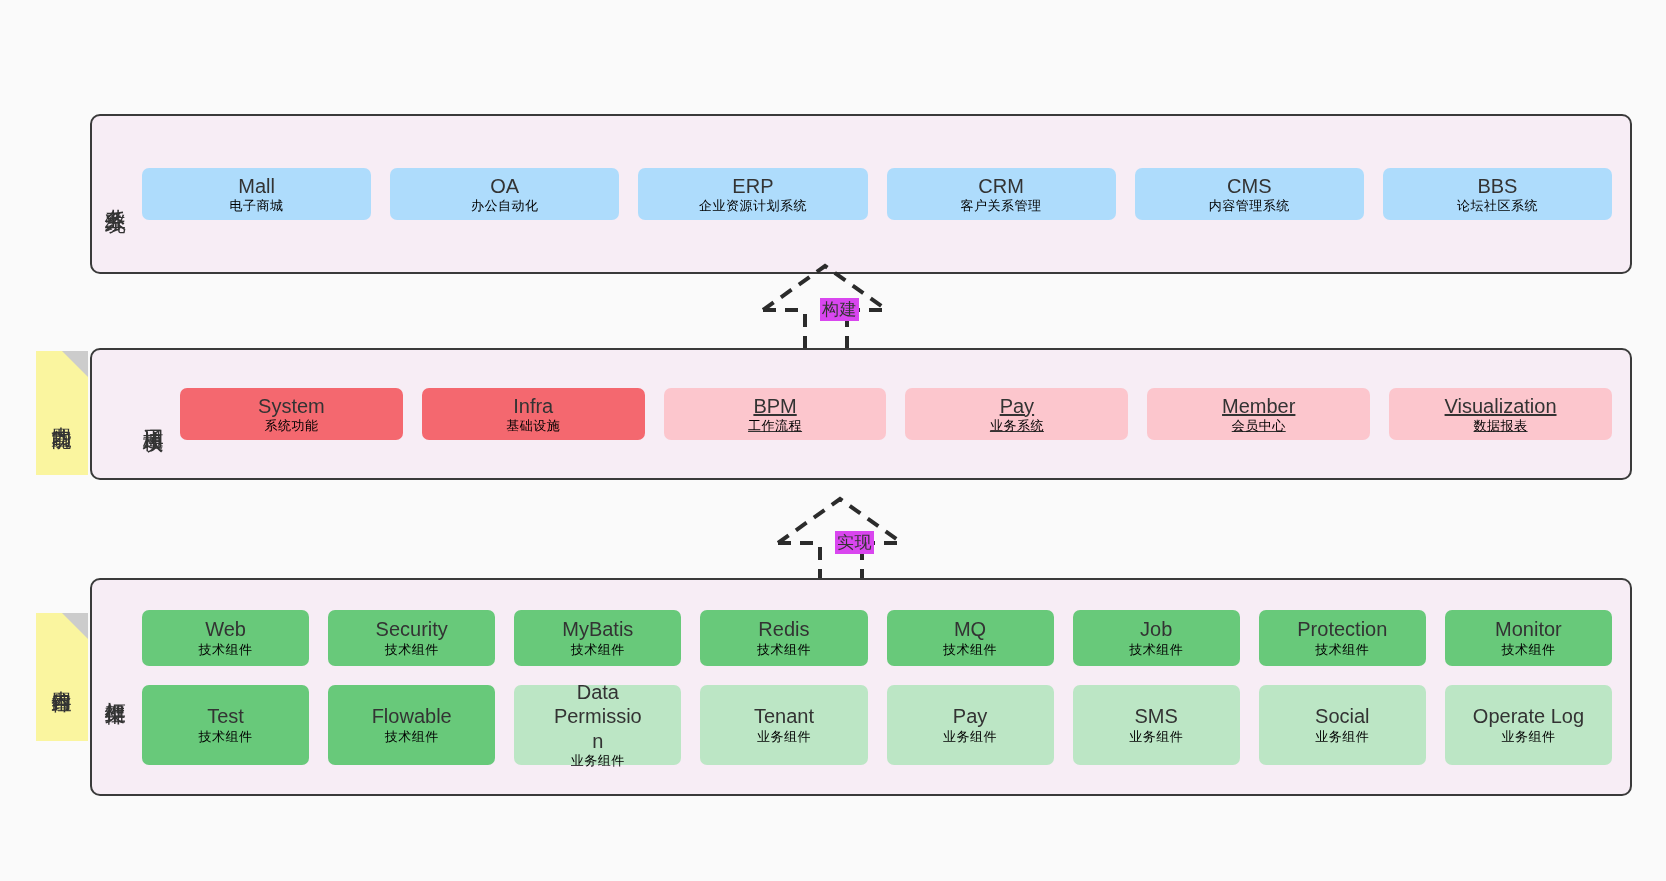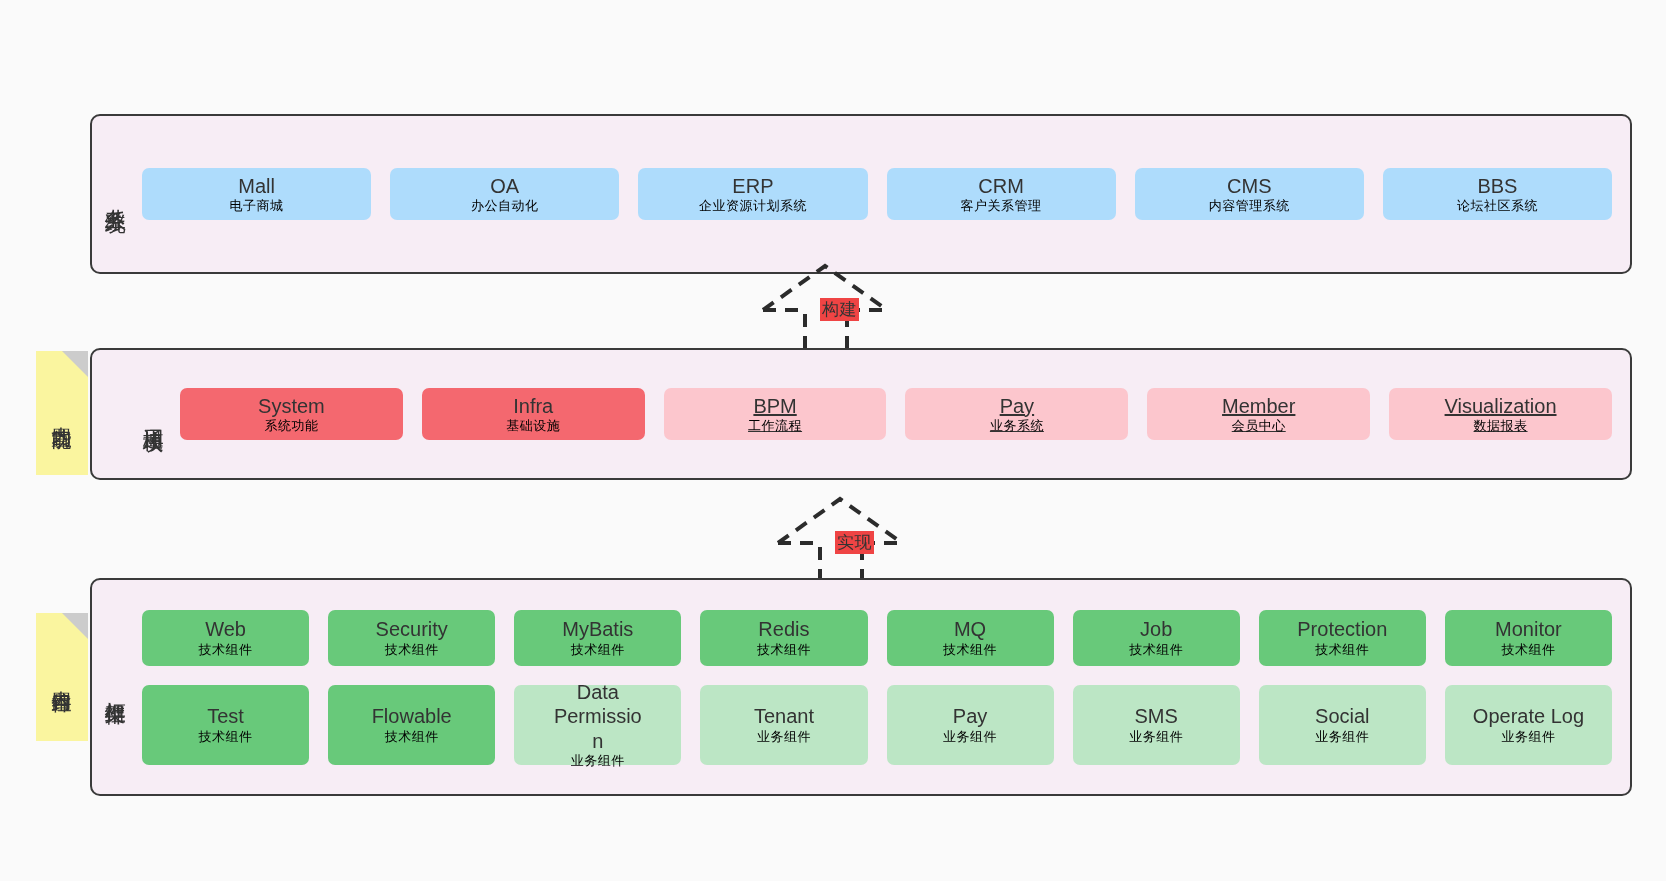--- a/index.html
+++ b/index.html
@@ -128,21 +128,21 @@
     height: 95px;
   }
   .arrow svg { display: block; overflow: visible; }
   .arrow-label {
     position: absolute;
     left: 50%;
     transform: translateX(-8px);
     top: 40px;
     font-size: 17px;
     color: #333333;
-    background: #ef4444;
+    background: #d946ef;
     padding: 0 2px;
     letter-spacing: 0.5px;
     white-space: nowrap;
   }
 </style>
 </head>
 <body>
 
 <div id="canvas">
 

